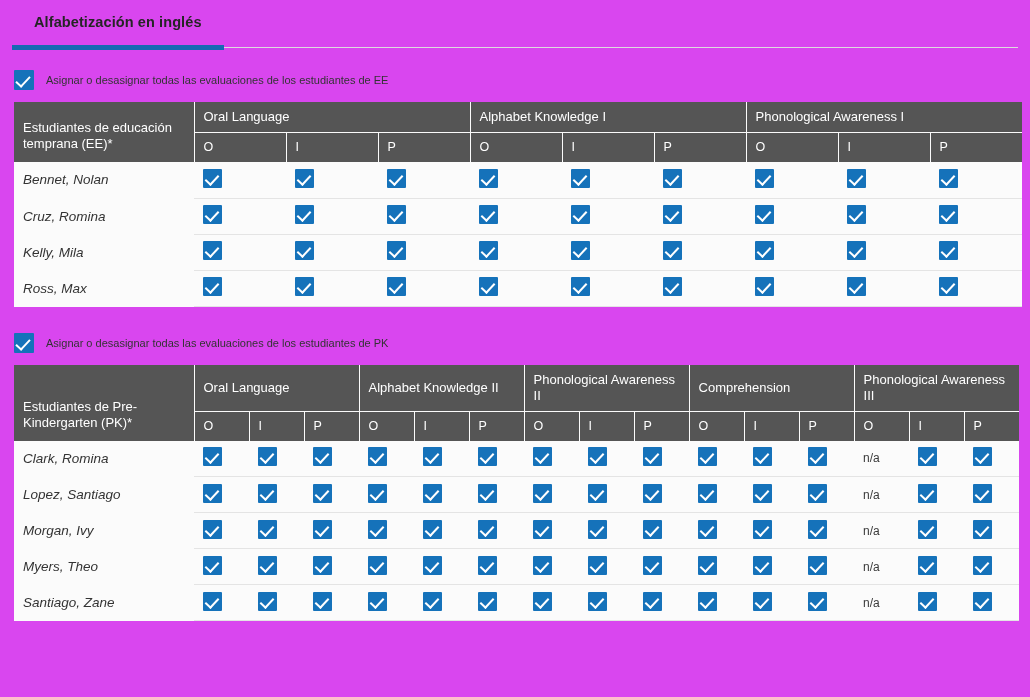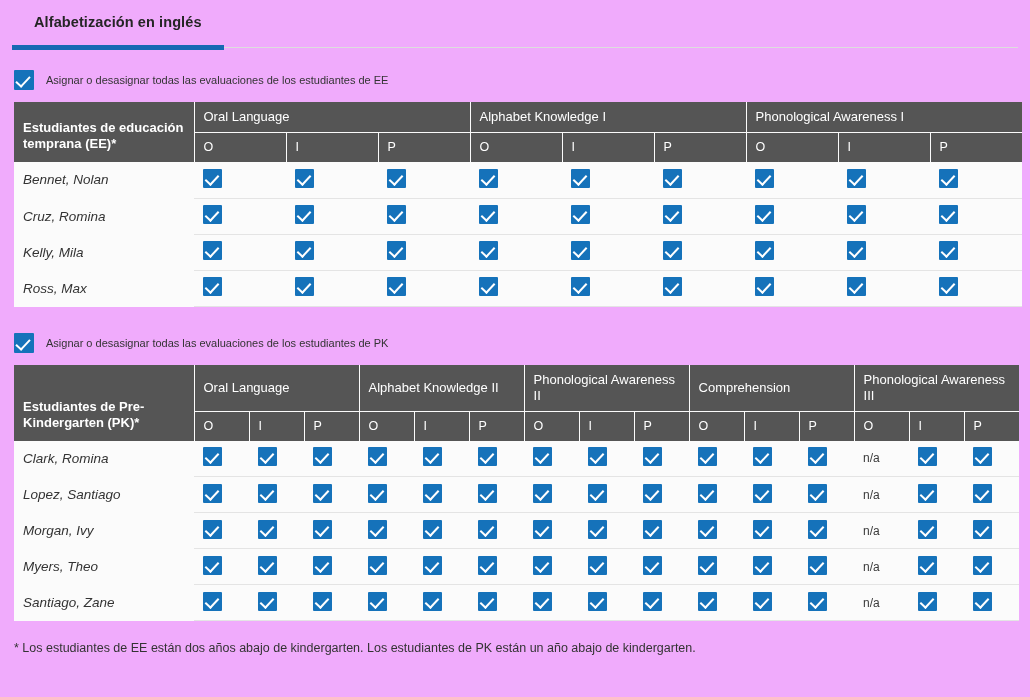--- a/index.html
+++ b/index.html
@@ -11,21 +11,21 @@
     background: #fbfbfb;
     font-family: "Liberation Sans", sans-serif;
     color: #333333;
     overflow: hidden;
   }
 
   .page {
     width: 1030px;
     height: 697px;
     position: relative;
-    background: #f0abfc;
+    background: #d946ef;
   }
 
   
   .tabbar {
     position: relative;
     height: 48px;
     margin: 0 12px;
     border-bottom: 1px solid #dddddd;
   }
   .tab {
@@ -95,21 +95,20 @@
     text-align: left;
     vertical-align: middle;
     padding: 7px 9px;
     border-right: 1px solid #fbfbfb;
     line-height: 16px;
   }
   table.grid th.lastcol { border-right: none; }
   table.grid th.namecol {
     vertical-align: bottom;
     padding-bottom: 10px;
-    font-weight: bold;
   }
   table.grid th.sub {
     font-size: 12.5px;
     padding-top: 6px;
     padding-bottom: 7px;
     border-top: 1px solid #fbfbfb;
   }
   table.grid td {
     border-bottom: 1px solid #e4e4e4;
     font-size: 13.5px;
@@ -389,15 +388,14 @@
           <td class="cell"><span class="cb"></span></td>
           <td class="cell"><span class="cb"></span></td>
           <td class="cell"><span class="cb"></span></td>
           <td class="na">n/a</td>
           <td class="cell"><span class="cb"></span></td>
           <td class="cell"><span class="cb"></span></td>
         </tr>
       </tbody>
     </table>
 
-  <div class="footnote">* Los estudiantes de EE están dos años abajo de kindergarten. Los estudiantes de PK están un año abajo de kindergarten.</div>
 
 </div>
 
 </body></html>

